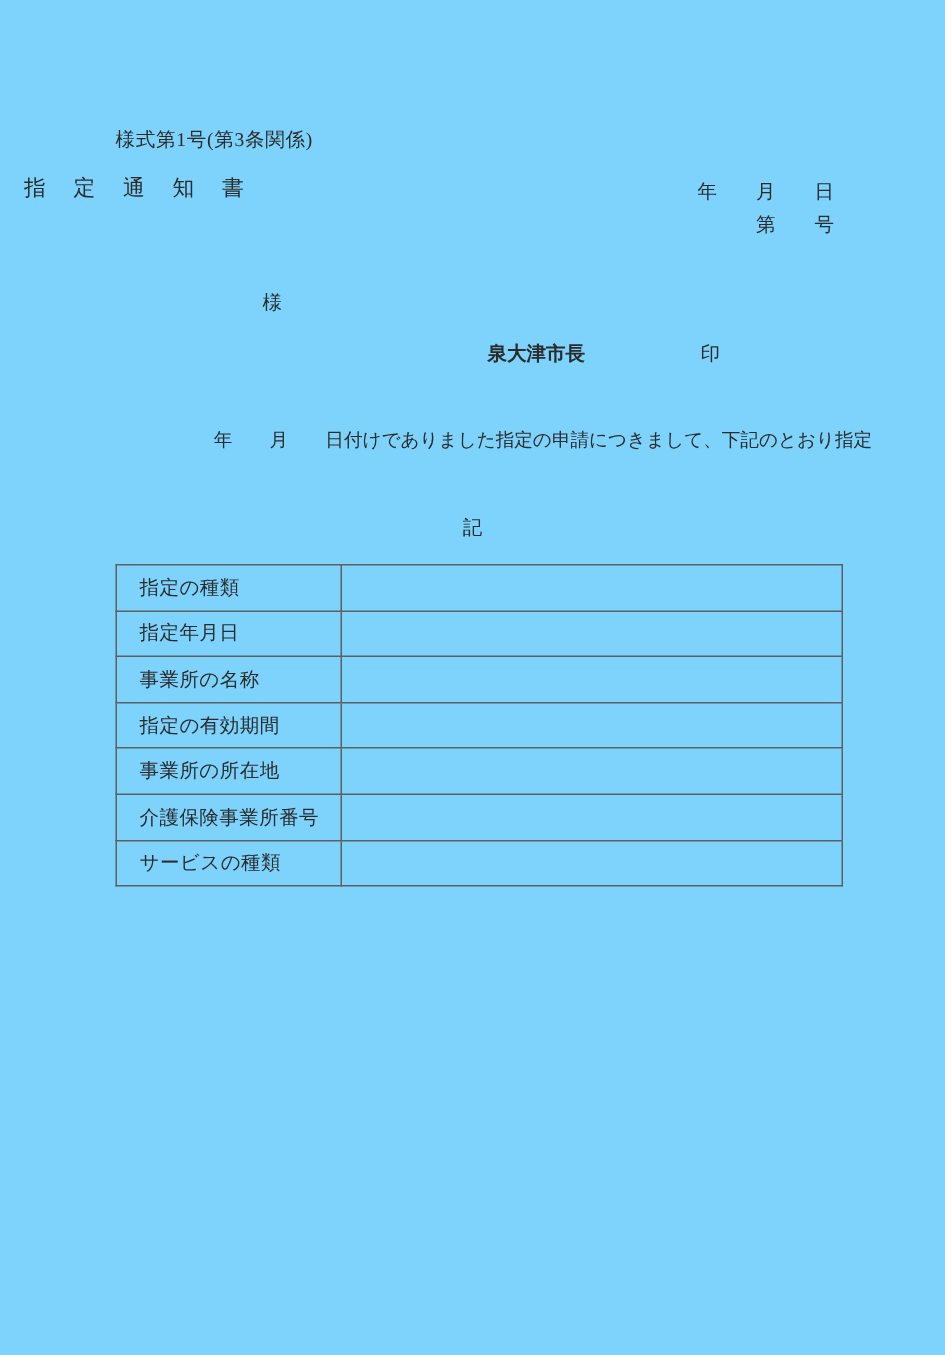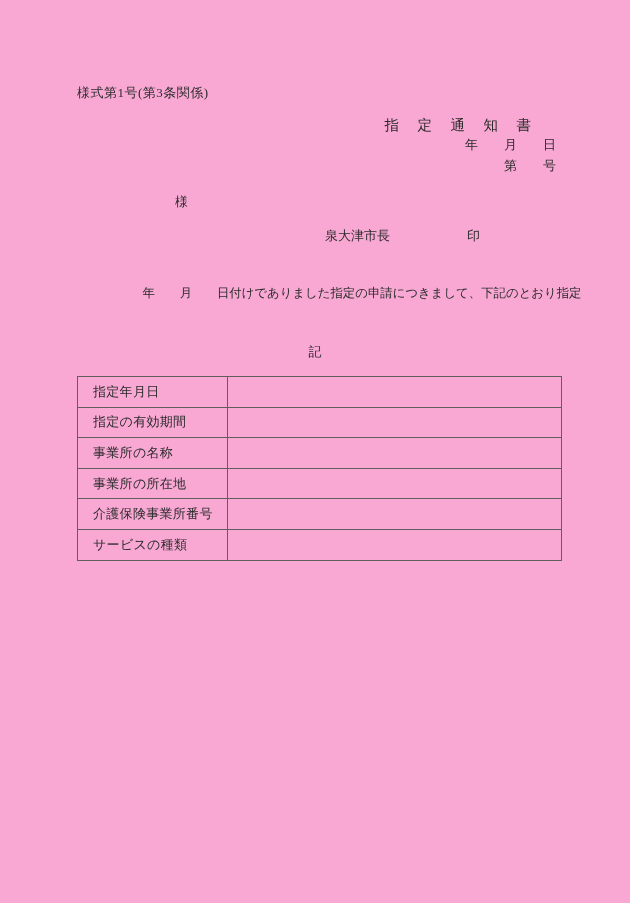--- a/index.html
+++ b/index.html
@@ -4,71 +4,72 @@
 <style>
   html, body {
     margin: 0;
     padding: 0;
     background: #ffffff;
   }
   .page {
     position: relative;
     width: 630px;
     height: 903px;
-    background: #f9a8d4;
+    background: #7dd3fc;
     font-family: "Liberation Serif", "DejaVu Serif", serif;
     color: #2b2b2b;
     overflow: hidden;
   }
   .abs { position: absolute; }
 
   .form-number {
     left: 77px;
     top: 84px;
     font-size: 13px;
     letter-spacing: 0.5px;
     white-space: nowrap;
   }
   .title-wrap {
     left: 0;
     top: 116px;
     width: 517px;
-    text-align: right;
+    text-align: left;
   }
   .title-text {
     position: relative;
     left: 16px;
     font-size: 14.5px;
     letter-spacing: 2px;
     white-space: nowrap;
   }
   .date-line {
     right: 74px;
-    top: 136px;
+    top: 119px;
     font-size: 13px;
     white-space: nowrap;
     text-align: left;
   }
   .number-line {
     right: 74px;
-    top: 157px;
+    top: 141px;
     font-size: 13px;
     white-space: nowrap;
     text-align: right;
   }
   .addressee {
     left: 175px;
     top: 193px;
     font-size: 13px;
   }
   .issuer {
     left: 325px;
     top: 227px;
     font-size: 13px;
     white-space: nowrap;
+    font-weight: bold;
   }
   .seal {
     left: 467px;
     top: 227px;
     font-size: 13px;
   }
   .body-text {
     left: 93px;
     top: 282px;
     width: 486px;
@@ -129,29 +130,33 @@
 
   <div class="abs body-text">
     <div class="body-line">　　　　年　　月　　日付けでありました指定の申請につきまして、下記のとおり指定</div>
   </div>
 
   <div class="abs record-marker">記</div>
 
   <table class="abs notice-table">
     <tbody>
         <tr>
+          <td class="label-cell">指定の種類</td>
+          <td class="value-cell"></td>
+        </tr>
+        <tr>
           <td class="label-cell">指定年月日</td>
           <td class="value-cell"></td>
         </tr>
         <tr>
-          <td class="label-cell">指定の有効期間</td>
+          <td class="label-cell">事業所の名称</td>
           <td class="value-cell"></td>
         </tr>
         <tr>
-          <td class="label-cell">事業所の名称</td>
+          <td class="label-cell">指定の有効期間</td>
           <td class="value-cell"></td>
         </tr>
         <tr>
           <td class="label-cell">事業所の所在地</td>
           <td class="value-cell"></td>
         </tr>
         <tr>
           <td class="label-cell">介護保険事業所番号</td>
           <td class="value-cell"></td>
         </tr>

